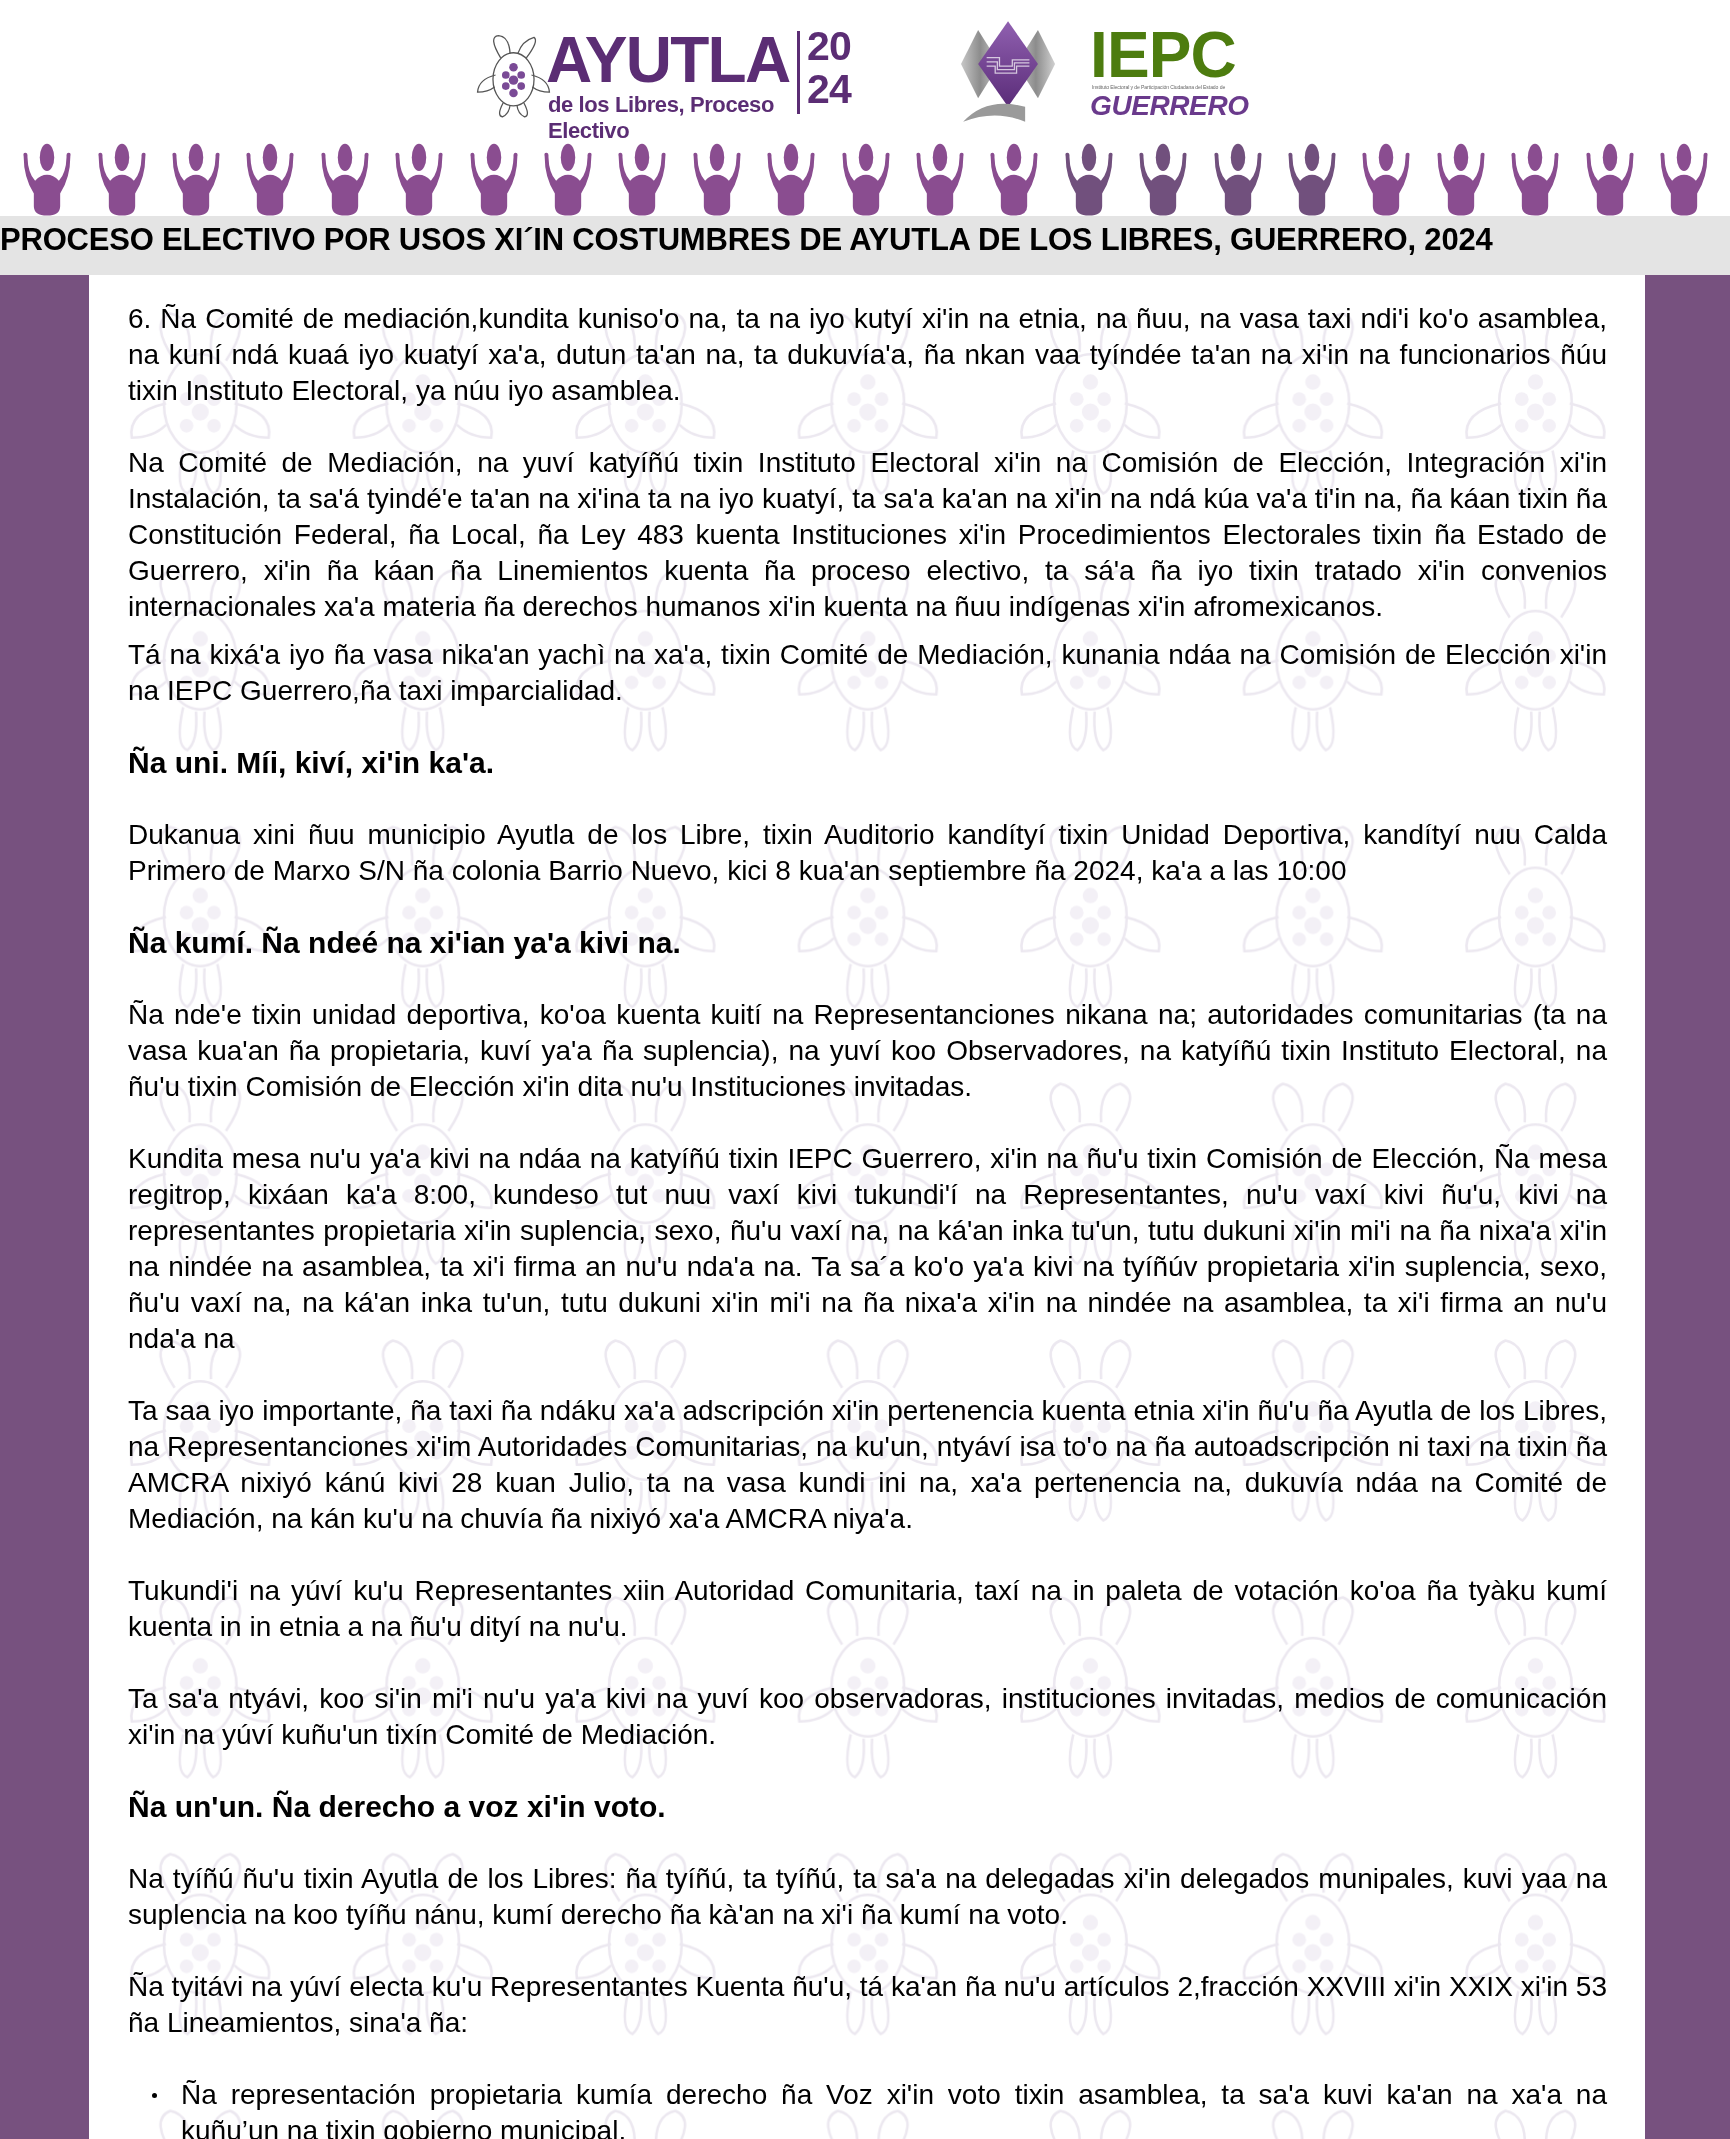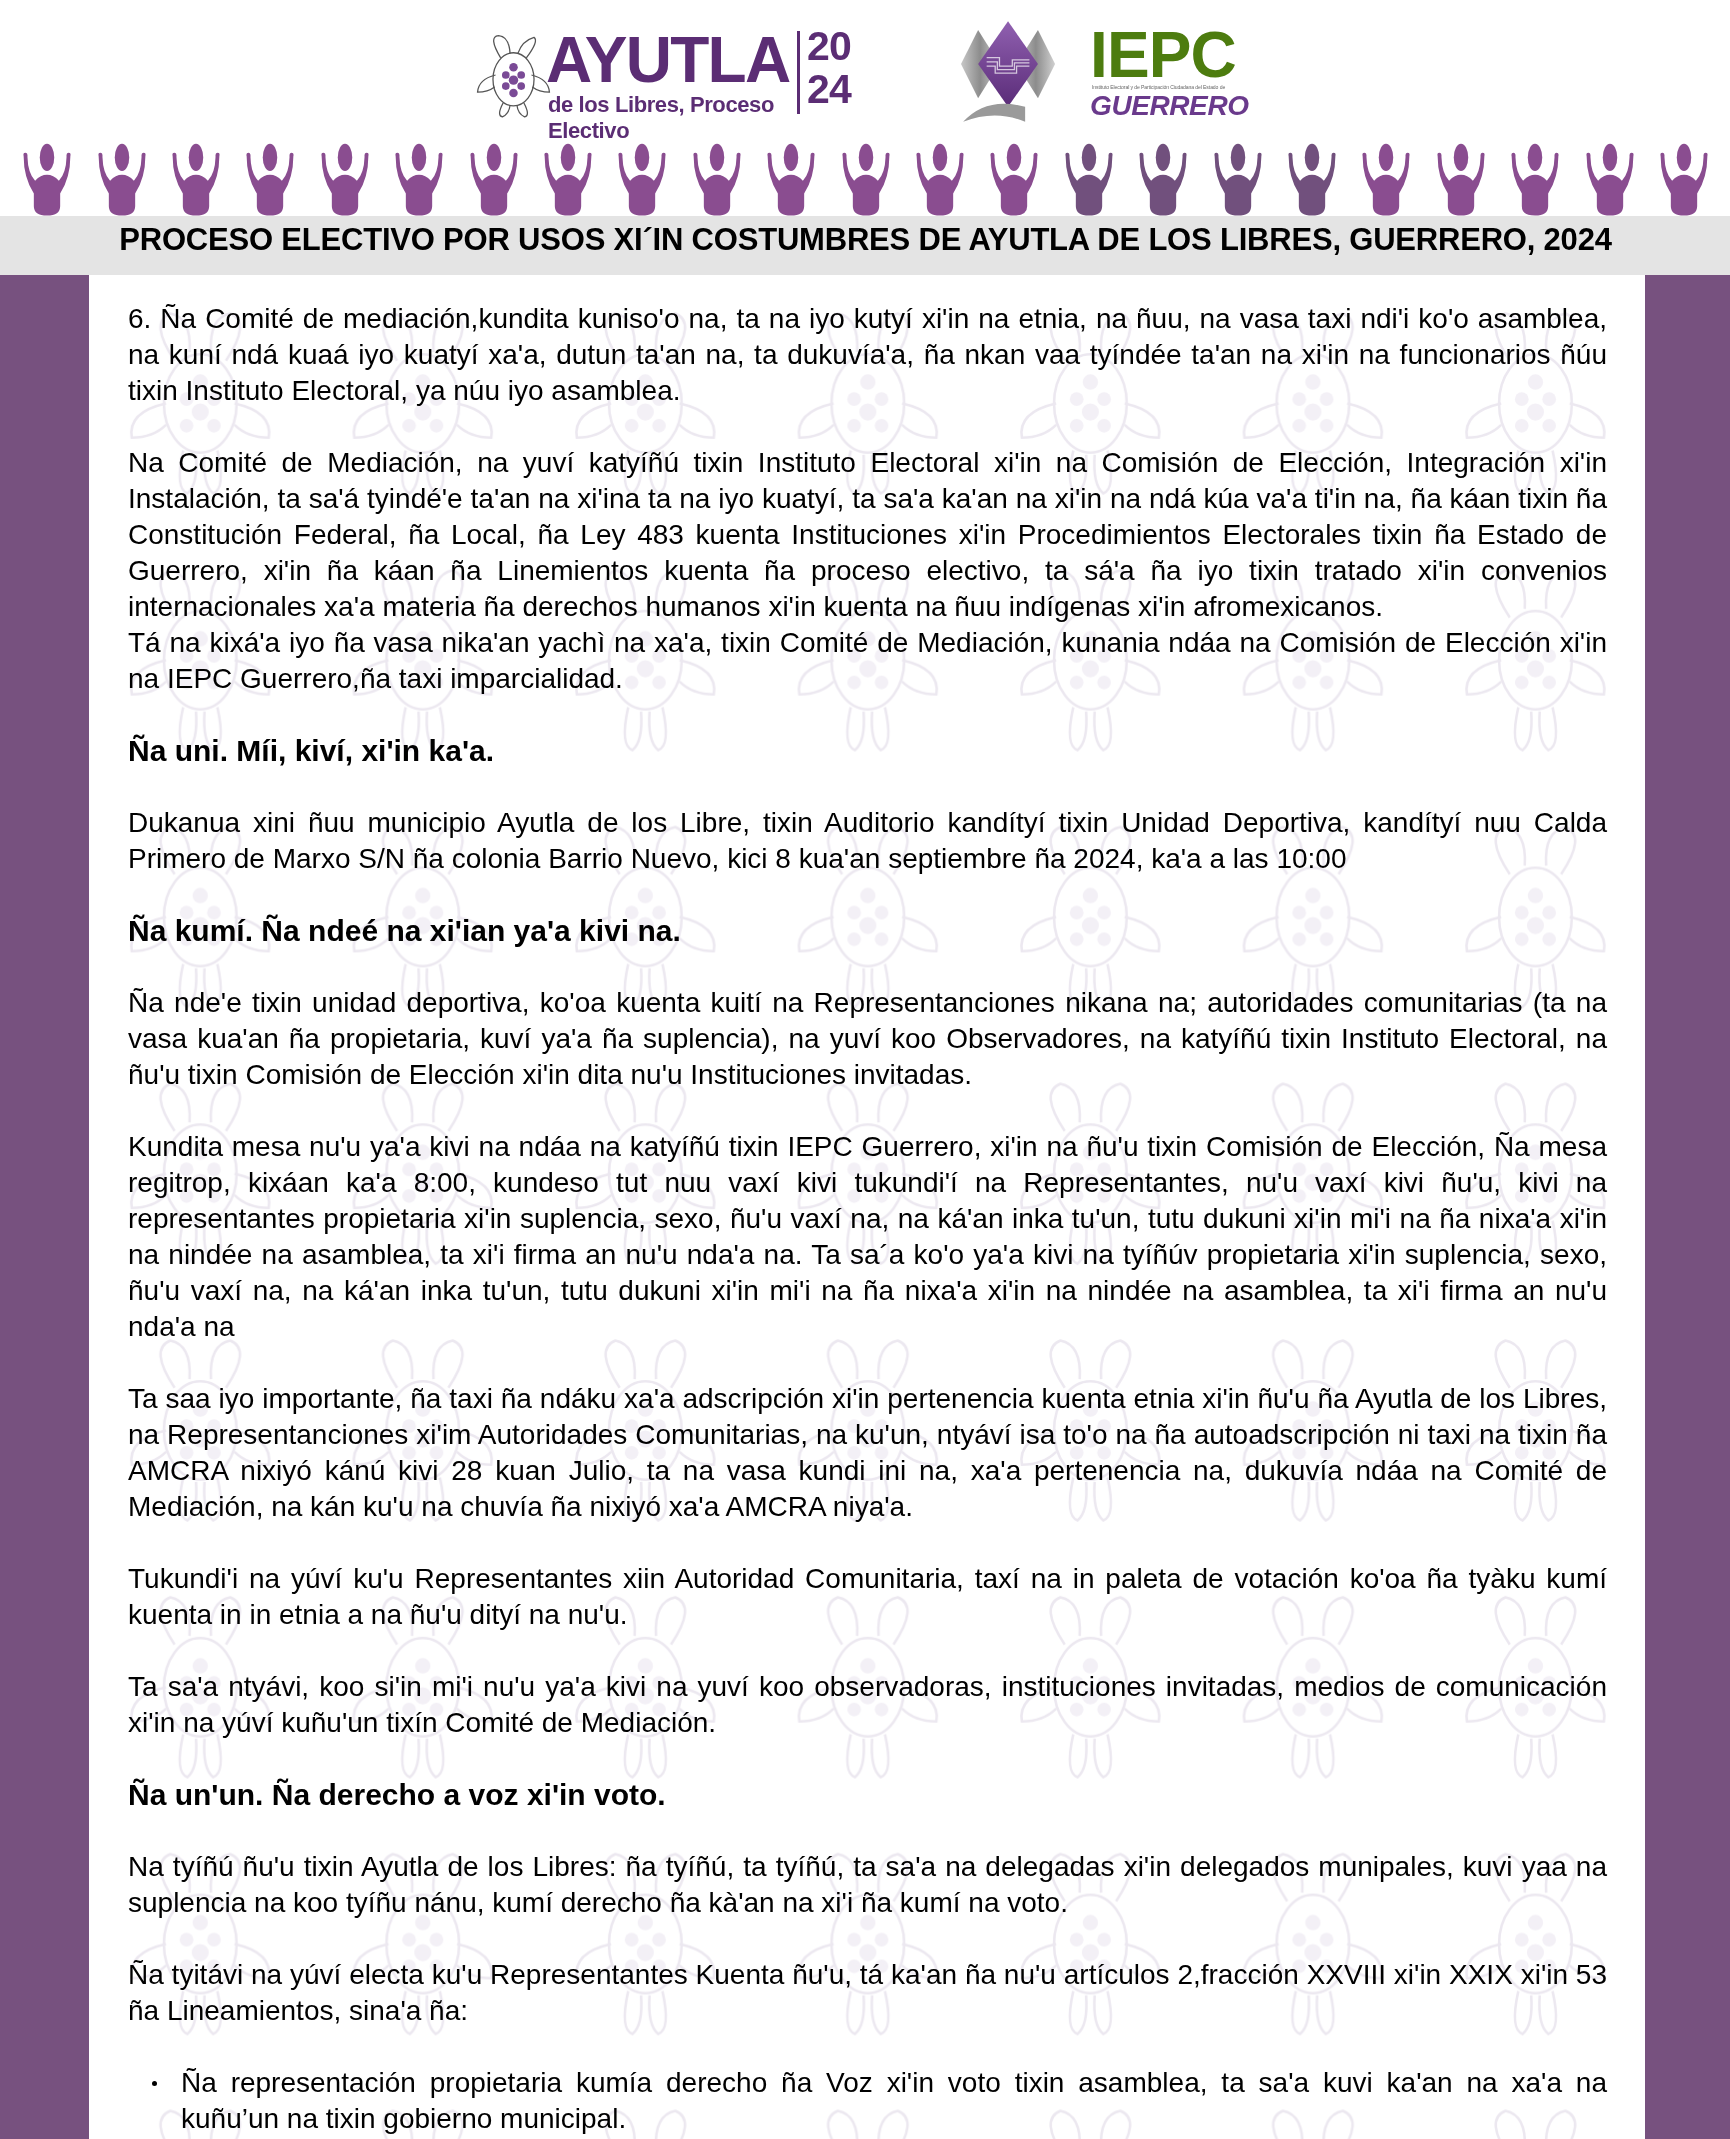--- a/index.html
+++ b/index.html
@@ -49,42 +49,42 @@
   }
   .figure { flex:0 0 auto; width:62px; height:73px; margin-left:12.4px; }
   .figure:first-child { margin-left:16.3px; }
 
   
   .title-band {
     position:absolute; left:0; top:216px; width:1731px; height:59px;
     background:#e4e4e4;
   }
   .title-text {
-    position:absolute; left:0; top:0; width:1731px; text-align:center;
+    position:absolute; left:0; top:0; width:1731px; text-align:left;
     font-weight:700; font-size:31px; line-height:48px; color:#000;
     letter-spacing:-0.2px;
   }
 
   
   .side-bar { position:absolute; top:275px; height:2400px; background:#77517f; }
   .side-left { left:0; width:89px; }
   .side-right { left:1645px; width:86px; }
 
   
   .content {
     position:absolute; left:89px; top:275px; width:1556px; height:2400px;
     background:#ffffff; overflow:hidden;
   }
   .watermark { position:absolute; left:0; top:0; width:1556px; height:2400px; pointer-events:none; }
   .text-col {
     position:absolute; left:39px; top:26px; width:1479px;
     font-size:28px; line-height:36px; color:#000;
   }
   .text-col p { margin:0 0 36px 0; text-align:justify; text-align-last:left; }
-  .text-col p.tight { margin-bottom:0; }
+  .text-col p.tight { margin-bottom:12px; }
   .text-col h2 {
     margin:0 0 36px 0; font-size:30px; line-height:36px; font-weight:700;
   }
   .text-col ul { margin:0 0 36px 0; padding-left:53px; list-style:none; }
   .text-col li { position:relative; margin-bottom:36px; text-align:justify; text-align-last:left; }
   .text-col li:last-child { margin-bottom:8px; }
   .text-col li::before {
     content:""; position:absolute; left:-29px; top:16.3px; width:5.1px; height:5.1px;
     border-radius:50%; background:#000;
   }

